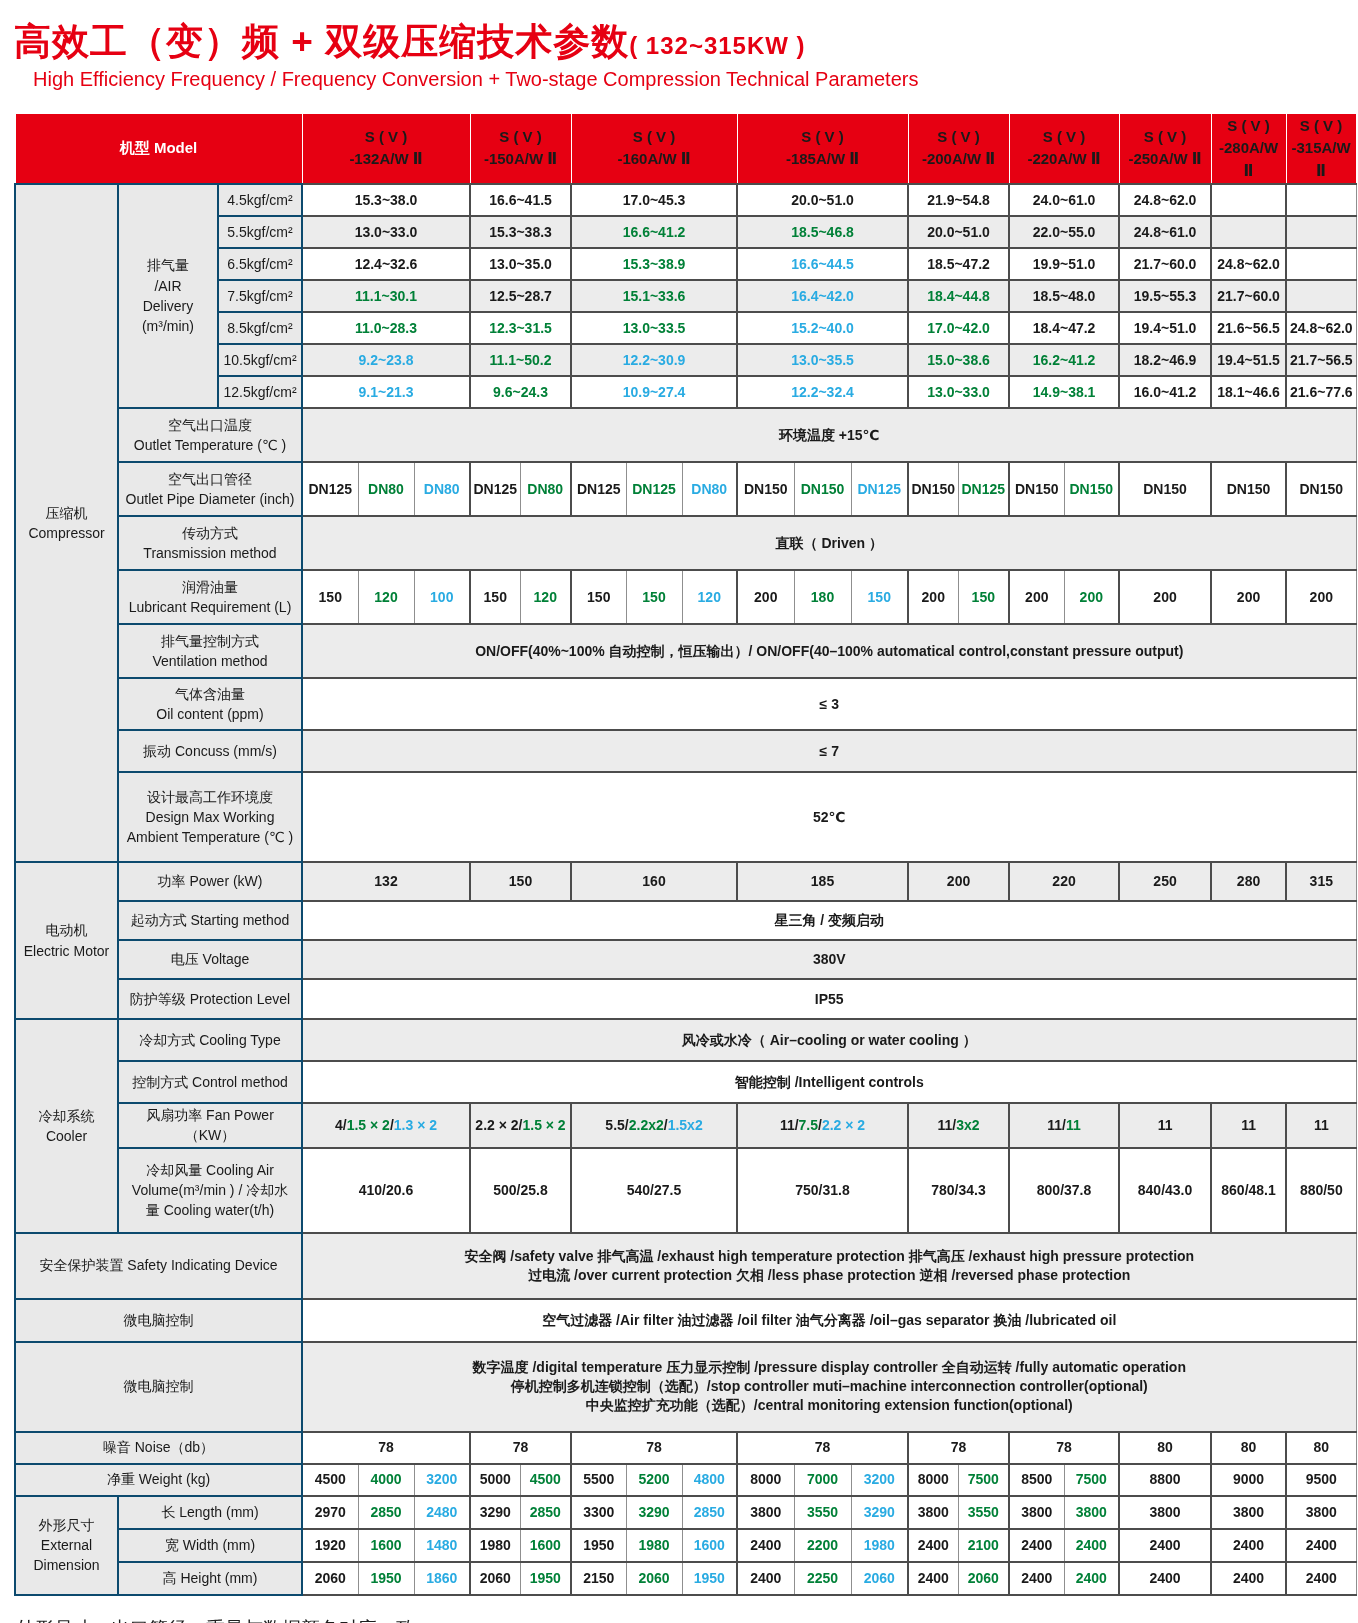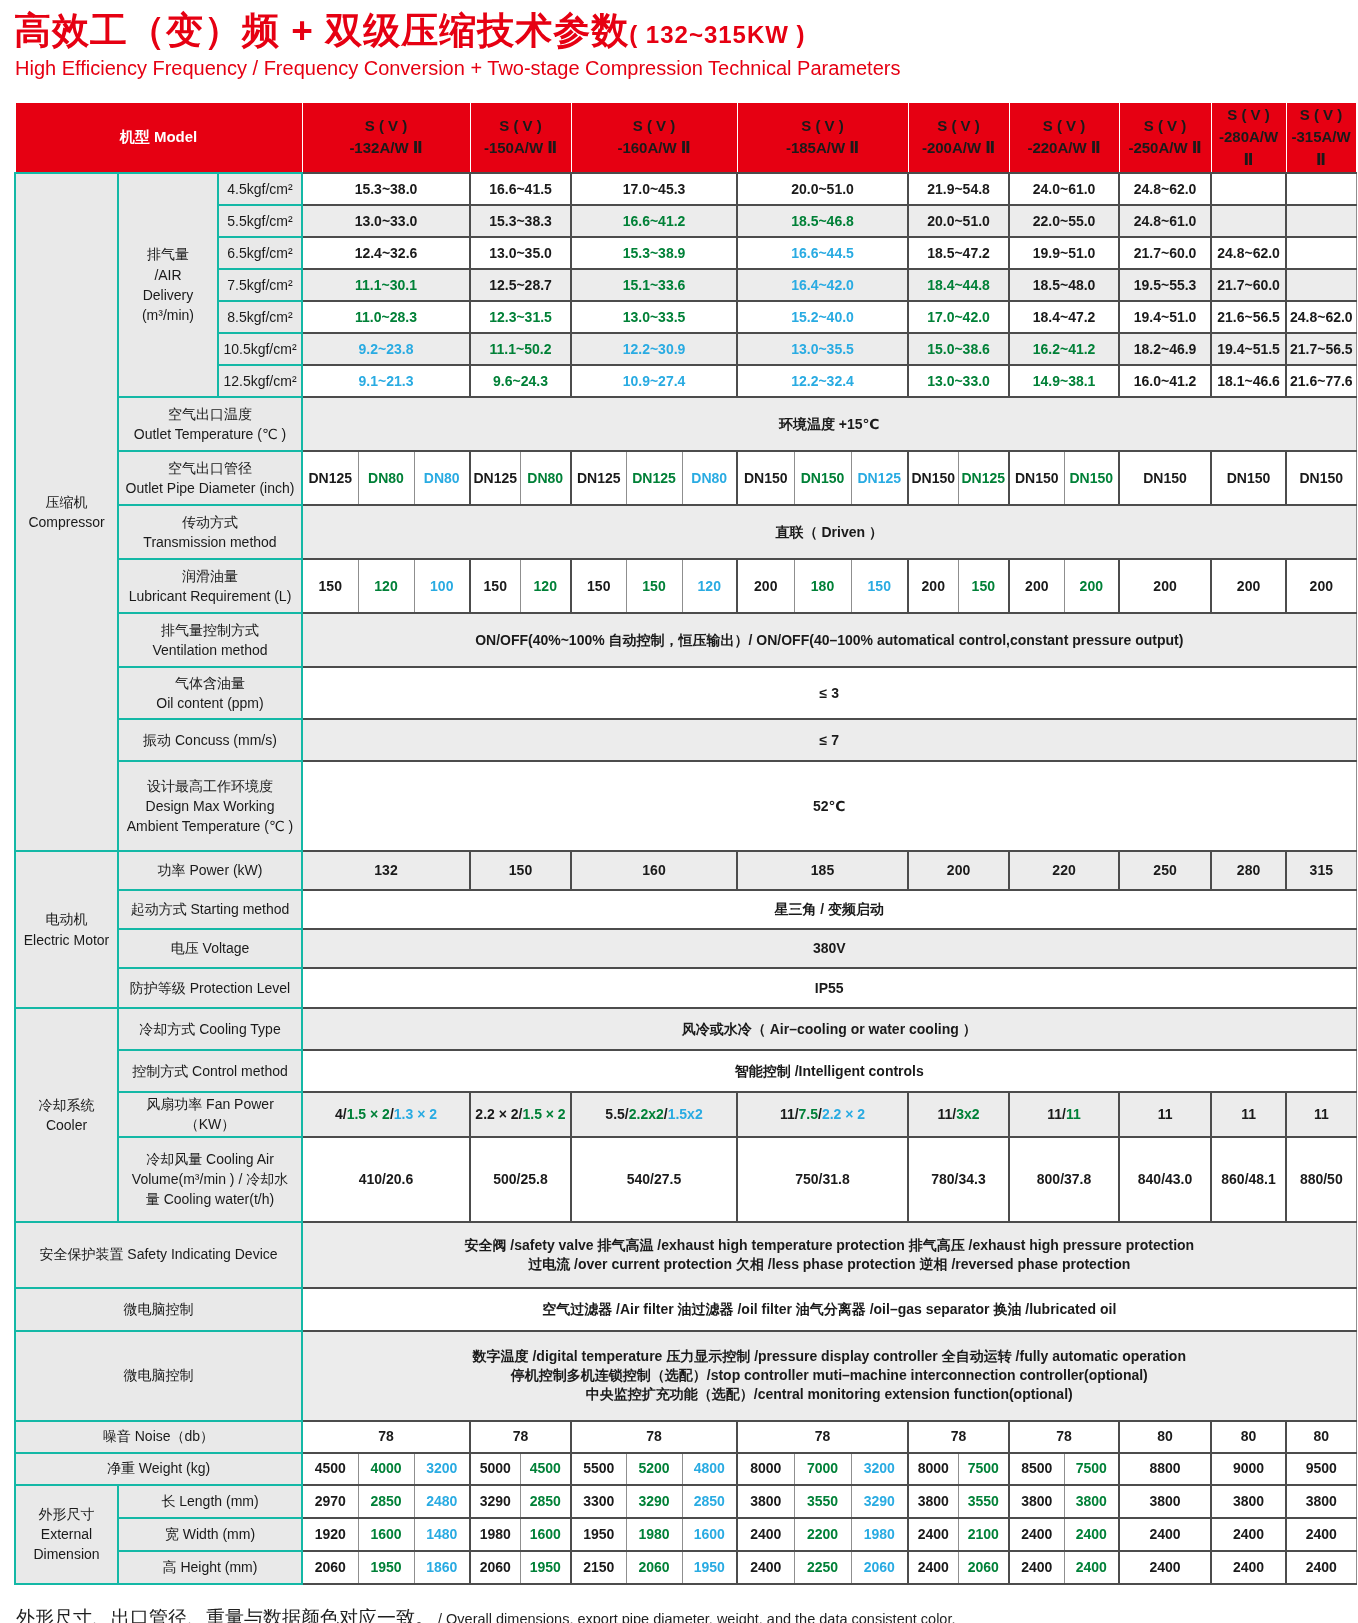--- a/index.html
+++ b/index.html
@@ -1,25 +1,25 @@
 <!DOCTYPE html>
 <html style="--red: #e60012; --green: #008037; --blue: #29abe2;"><head>
 <meta charset="utf-8">
 <style>
   :root{ --red:#e60012; --green:#008037; --blue:#29abe2; --ink:#1a1a1a; --labbg:#e9e9e9; --rowg:#ececec; }
   html,body{margin:0;padding:0;background:#fff;}
   body{width:1358px;font-family:"Liberation Sans","DejaVu Sans",sans-serif;color:var(--ink);}
   .wrap{padding:10px 8px 0 14px;}
-  .title-cn{color:var(--red);font-size:37px;font-weight:700;letter-spacing:1px;line-height:1.15;}
+  .title-cn{color:var(--red);font-size:37px;font-weight:700;letter-spacing:1px;line-height:1.15;margin-top:11px;}
   .title-kw{font-size:24px;font-weight:700;}
-  .subtitle{color:var(--red);font-size:20px;margin:4px 0 22px 1px;font-weight:400;}
+  .subtitle{color:var(--red);font-size:20px;margin:4px 0 22px 19px;font-weight:400;}
   table{border-collapse:collapse;table-layout:fixed;width:1341px;}
   td{white-space:pre-line;text-align:center;vertical-align:middle;padding:1px 2px;overflow:hidden;}
   
-  td.lab{background:var(--labbg);border:2px solid #14b8a6;font-size:14px;font-weight:400;line-height:1.45;}
+  td.lab{background:var(--labbg);border:2px solid #0c4a6e;font-size:14px;font-weight:400;line-height:1.45;}
   td.plab{font-size:14px;}
   
   tr td:not(.lab):not(.hd){border:1px solid #8f8f8f;border-top:2px solid #4c4c4c;border-bottom:2px solid #4c4c4c;font-size:14px;font-weight:700;background:#fff;line-height:1.35;}
   tr td.ms:not(.lab):not(.hd){border-left:2px solid #4c4c4c;}
   tr.g td:not(.lab):not(.hd){background:var(--rowg);}
   td.full{font-weight:400;font-size:14.5px;line-height:1.65;}
   tr.head td.hd{background:var(--red);color:#fff;border:1px solid #fff;font-weight:700;font-size:15px;line-height:1.5;height:52px;}
   tr.head td.hd.ms{border-left:1px solid #fff;}
   .c-k{color:var(--ink);} .c-g{color:var(--green);} .c-b{color:var(--blue);}
   

